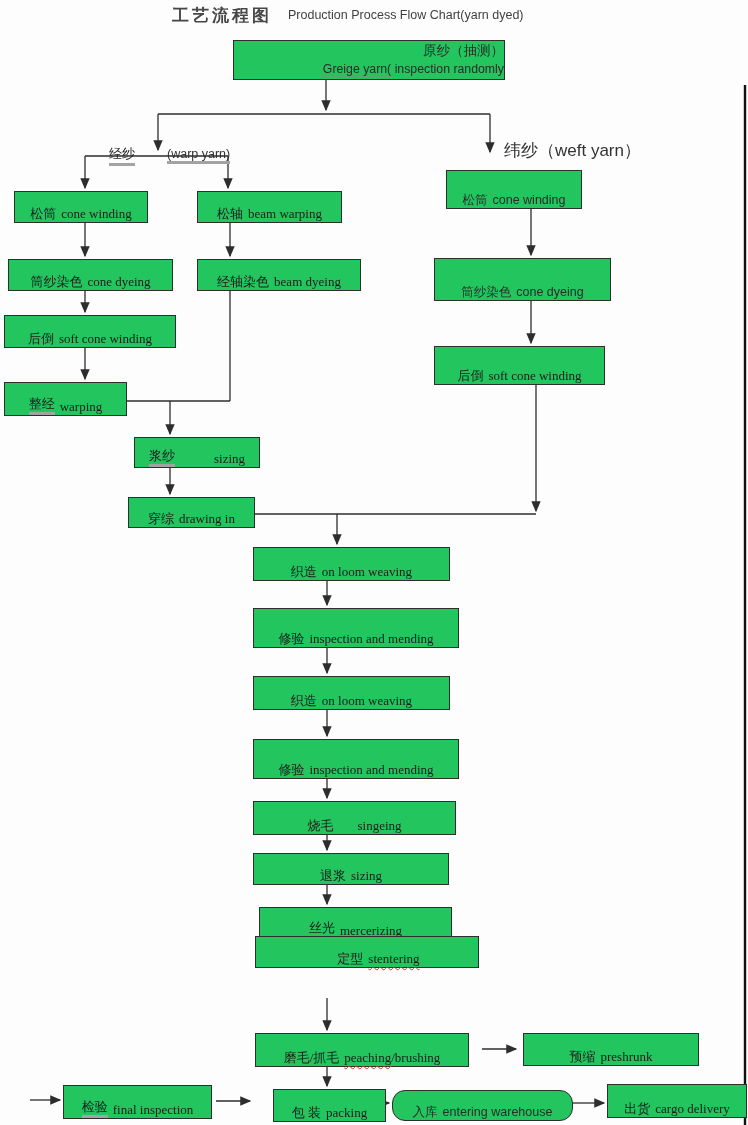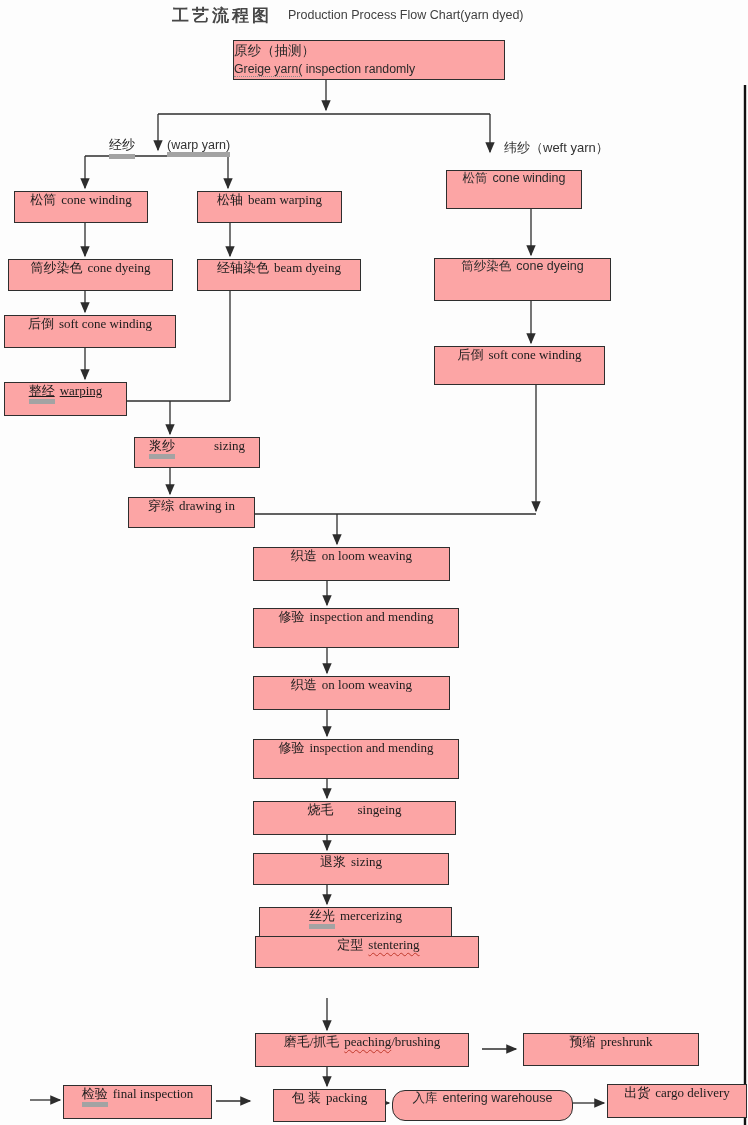--- a/index.html
+++ b/index.html
@@ -2,46 +2,46 @@
 <html><head>
 <meta charset="utf-8">
 <style>
   html,body{margin:0;padding:0;background:#ffffff;}
   #stage{
     position:relative;width:748px;height:1125px;background:#fdfdfd;overflow:hidden;
     font-family:"Liberation Serif", serif;
   }
   #edges{position:absolute;left:0;top:0;width:748px;height:1125px;}
   .node{
-    position:absolute;border:1.4px solid #2e2e2e;background:#fca5a5;
-    display:flex;align-items:flex-start;justify-content:center;
+    position:absolute;border:1.4px solid #2e2e2e;background:#22c55e;
+    display:flex;align-items:flex-end;justify-content:center;
     font-size:13px;color:#1c1c1c;line-height:1.2;white-space:nowrap;
   }
   .f-serif{font-family:"Liberation Serif", serif;}
   .f-sans{font-family:"Liberation Sans", sans-serif;font-size:12.5px;color:#2b2b2b;}
   .node .en{margin-left:5px;}
   .node .tail{margin-left:0;}
-  .u{border-bottom:5px solid #a3a3a3;}
+  .u{border-bottom:3px solid #a3a3a3;margin-top:9px;}
   .dotted{border-bottom:1px dotted #8a8a8a;}
   .wavy{text-decoration:underline wavy #c0392b;text-decoration-thickness:1px;text-underline-offset:3px;}
   .twoline{flex-direction:column;line-height:1.45;}
   .twoline .l1{font-size:13.5px;}
   .twoline .l2{font-size:12.3px;}
   .lbl{position:absolute;white-space:nowrap;color:#222;}
   #title-zh{
     position:absolute;left:172px;top:4px;font-size:17px;font-weight:bold;
     letter-spacing:3px;color:#474747;font-family:"Liberation Serif", serif;
   }
   #title-en{
     position:absolute;left:288px;top:8px;font-size:12.5px;color:#3f3f3f;
     font-family:"Liberation Sans", sans-serif;
   }
   #lbl-warp-zh{left:109px;top:136px;font-size:13px;font-family:"Liberation Serif", serif;}
   #lbl-warp-en{left:167px;top:138px;font-size:12.5px;font-family:"Liberation Sans", sans-serif;color:#333;}
-  #lbl-weft{left:504px;top:139px;font-size:13px;font-family:"Liberation Sans", sans-serif;color:#333;}
+  #lbl-weft{left:504px;top:139px;font-size:17px;font-family:"Liberation Sans", sans-serif;color:#333;}
 </style>
 </head>
 <body>
 
 <div id="stage">
   <svg id="edges" viewBox="0 0 748 1125" xmlns="http://www.w3.org/2000/svg">
       <defs>
         <marker id="ah" markerWidth="9" markerHeight="8" refX="7.5" refY="4" orient="auto">
           <path d="M0,0.4 L8.5,4 L0,7.6 z" fill="#2d2d2d"></path>
         </marker>
@@ -100,21 +100,21 @@
         <span class="en">cone winding</span>
       </div>
       <div class="node f-serif" style="left: 8px; top: 259px; width: 163px; height: 30px;">
         <span>筒纱染色</span>
         <span class="en">cone dyeing</span>
       </div>
       <div class="node f-serif" style="left: 4px; top: 315px; width: 170px; height: 31px;">
         <span>后倒</span>
         <span class="en">soft cone winding</span>
       </div>
-      <div class="node f-serif" style="left: 4px; top: 382px; width: 121px; height: 32px; text-decoration: underline;">
+      <div class="node f-serif" style="left: 4px; top: 382px; width: 121px; height: 32px;">
         <span class="u">整经</span>
         <span class="en">warping</span>
       </div>
       <div class="node f-serif" style="left: 197px; top: 191px; width: 143px; height: 30px;">
         <span>松轴</span>
         <span class="en">beam warping</span>
       </div>
       <div class="node f-serif" style="left: 197px; top: 259px; width: 162px; height: 30px;">
         <span>经轴染色</span>
         <span class="en">beam dyeing</span>

